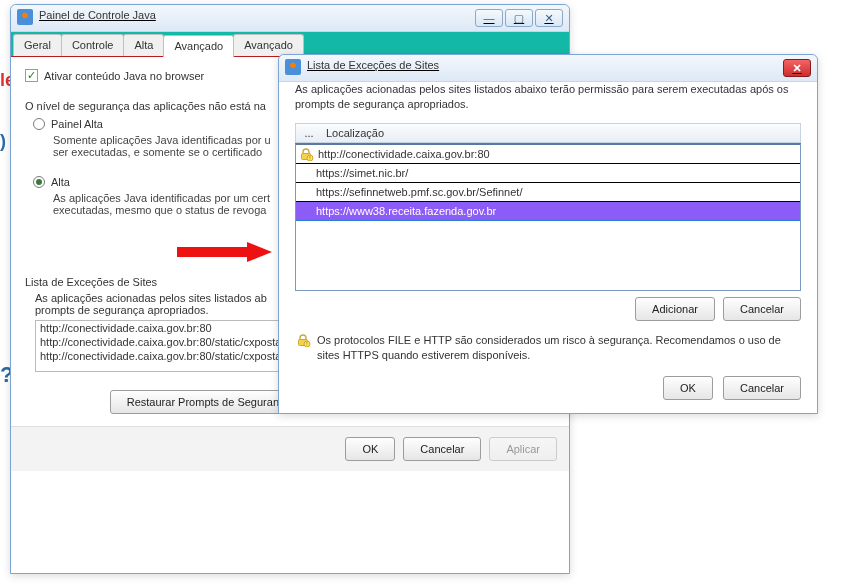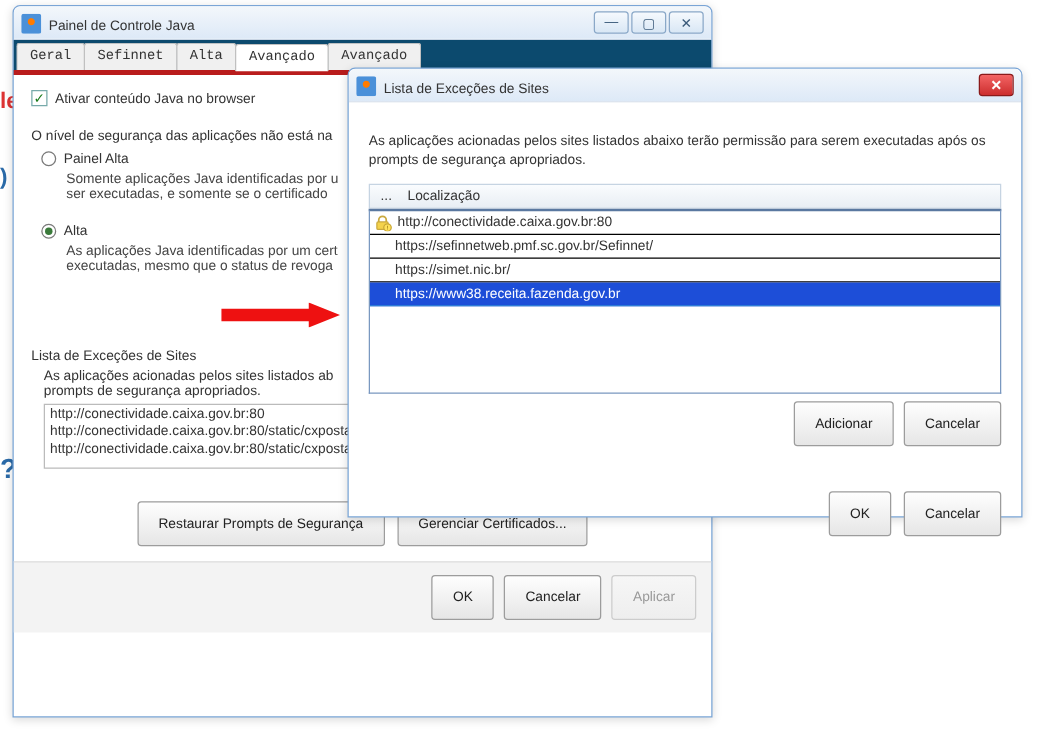--- a/index.html
+++ b/index.html
@@ -18,22 +18,23 @@
     background: #fff;
     border: 1px solid #7aa5d6;
     border-radius: 6px 6px 0 0;
     box-shadow: 0 2px 8px rgba(0,0,0,0.15);
   }
   .titlebar {
     background: linear-gradient(#f3f7fb, #dde9f7);
     border-bottom: 1px solid #c9d5e4;
     padding: 4px 6px;
     display: flex;
-    align-items: flex-end;
+    align-items: flex-start;
     border-radius: 6px 6px 0 0;
+    text-decoration: underline;
   }
   .titlebar .icon-java {
     width: 16px; height: 16px; margin-right: 6px;
     display: inline-block;
     background: radial-gradient(circle at 50% 40%, #ff7b00 0 20%, transparent 25%), linear-gradient(#4a90d9,#4a90d9);
     border-radius: 2px;
   }
   .titlebar .title-text { flex: 1; color: #333; }
   .winbtns { display: flex; gap: 2px; }
   .winbtn {
@@ -51,23 +52,22 @@
   }
   .winbtn.close.red {
     background: linear-gradient(#f36464,#cc2e2e);
     border-color: #8a1a1a;
     color: #fff;
     font-weight: bold;
   }
   .tabs {
     display: flex;
     padding: 2px 2px 0 2px;
-    background: #0c4a6e;
-    border-bottom: 4px solid #b91c1c;
-    font-family: Liberation Mono, monospace;
+    background: #14b8a6;
+    border-bottom: 1px solid #b91c1c;
   }
   .tab {
     padding: 4px 10px 5px;
     border: 1px solid #c0c0c0;
     border-bottom: none;
     background: #f0f0f0;
     margin-right: -1px;
     border-radius: 3px 3px 0 0;
     color: #333;
   }
@@ -99,34 +99,34 @@
     border: 1px solid #bbb;
     background: #fff;
     margin: 0 0 0 10px;
     width: 510px;
     height: 52px;
     overflow: hidden;
   }
   .siterow { padding: 1px 4px; border-bottom: 0px; white-space: nowrap; font-size: 11px; }
   .btn {
     display: inline-flex; align-items: center; justify-content: center;
-    height: 36px; padding: 0 16px;
+    height: 24px; padding: 0 16px;
     background: linear-gradient(#fefefe, #e6e6e6);
     border: 1px solid #9c9c9c;
     border-radius: 3px;
     color: #222;
     font-size: 11px;
     cursor: pointer;
   }
   .btn.disabled { color: #999; border-color: #ccc; background: linear-gradient(#f6f6f6,#eee); cursor: default; }
   .btnrow { display:flex; gap:10px; }
   .footer { display:flex; justify-content:flex-end; gap:8px; padding: 10px 12px; border-top: 1px solid #ddd; background: #f3f3f3; }
 
   
-  .dialog-body { padding: 24px 16px; color: #333; }
+  .dialog-body { padding: 0 16px; color: #333; }
   .dlg-intro { margin-bottom: 10px; line-height: 1.4; }
   .dlg-listhead {
     display: flex; align-items: center;
     background: linear-gradient(#fafcfe, #e8eef4);
     border: 1px solid #c6d4e2;
     height: 20px;
     padding: 0 4px;
     gap: 8px;
   }
   .dlg-listbox {
@@ -139,21 +139,21 @@
   .dlg-row {
     display:flex; align-items:center;
     border-bottom: 1px solid #000;
     height: 19px;
     padding: 0 2px 0 20px;
     font-size: 11px;
     position: relative;
   }
   .dlg-row.with-icon { padding-left: 2px; }
   .dlg-row.with-icon .lockwarn { margin-right: 4px; }
-  .dlg-row.selected { background: #1d4ed8; color: #fff; border-bottom-color: #2d7cd6; }
+  .dlg-row.selected { background: #8b5cf6; color: #fff; border-bottom-color: #2d7cd6; }
   .lockwarn {
     width: 16px; height: 14px;
     display:inline-block;
   }
   .lockwarn svg { width:16px; height:14px; display:block; }
   .dlg-btns { display:flex; justify-content:flex-end; gap:8px; margin-top:6px; }
   .dlg-note { display:flex; gap:6px; margin-top: 12px; line-height:1.4; }
   .dlg-footer { display:flex; justify-content:flex-end; gap:10px; padding: 12px 16px 14px; }
 
   
@@ -186,21 +186,21 @@
     <span class="title-text">Painel de Controle Java</span>
     <div class="winbtns">
       <div class="winbtn">—</div>
       <div class="winbtn">▢</div>
       <div class="winbtn">✕</div>
     </div>
   </div>
 
   <div class="tabs">
     <div class="tab">Geral</div>
-    <div class="tab">Sefinnet</div>
+    <div class="tab">Controle</div>
     <div class="tab">Alta</div>
     <div class="tab active">Avançado</div>
     <div class="tab">Avançado</div>
   </div>
 
   <div class="panel-body">
     <div class="checkbox-row">
       <span class="chk">✓</span>
       <span>Ativar conteúdo Java no browser</span>
     </div>
@@ -271,35 +271,46 @@
           <svg viewBox="0 0 16 14">
               <path d="M5 7 V5 a3 3 0 0 1 6 0 V7" fill="none" stroke="#caa93e" stroke-width="1.4"></path>
               <rect x="3.5" y="6.5" width="9" height="6" rx="1" fill="#f4d24a" stroke="#caa93e"></rect>
               <circle cx="12" cy="11" r="3" fill="#ffe15a" stroke="#c9a838"></circle>
               <text x="12" y="13" font-size="5" text-anchor="middle" fill="#7a5a00">!</text>
             </svg>
         </span>
         <span>http://conectividade.caixa.gov.br:80</span>
       </div>
       <div class="dlg-row">
-          <span>https://sefinnetweb.pmf.sc.gov.br/Sefinnet/</span>
+          <span>https://simet.nic.br/</span>
         </div>
       <div class="dlg-row">
-          <span>https://simet.nic.br/</span>
+          <span>https://sefinnetweb.pmf.sc.gov.br/Sefinnet/</span>
         </div>
       <div class="dlg-row selected">
           <span>https://www38.receita.fazenda.gov.br</span>
         </div>
     </div>
 
     <div class="dlg-btns">
       <div class="btn">Adicionar</div>
       <div class="btn">Cancelar</div>
     </div>
 
+    <div class="dlg-note">
+      <span class="lockwarn">
+        <svg viewBox="0 0 16 14">
+            <path d="M5 7 V5 a3 3 0 0 1 6 0 V7" fill="none" stroke="#caa93e" stroke-width="1.4"></path>
+            <rect x="3.5" y="6.5" width="9" height="6" rx="1" fill="#f4d24a" stroke="#caa93e"></rect>
+            <circle cx="12" cy="11" r="3" fill="#ffe15a" stroke="#c9a838"></circle>
+            <text x="12" y="13" font-size="5" text-anchor="middle" fill="#7a5a00">!</text>
+          </svg>
+      </span>
+      <span>Os protocolos FILE e HTTP são considerados um risco à segurança. Recomendamos o uso de sites HTTPS quando estiverem disponíveis.</span>
+    </div>
   </div>
 
   <div class="dlg-footer">
     <div class="btn">OK</div>
     <div class="btn">Cancelar</div>
   </div>
 </div>
 
 <div class="arrow">
   <svg viewBox="0 0 95 20">

